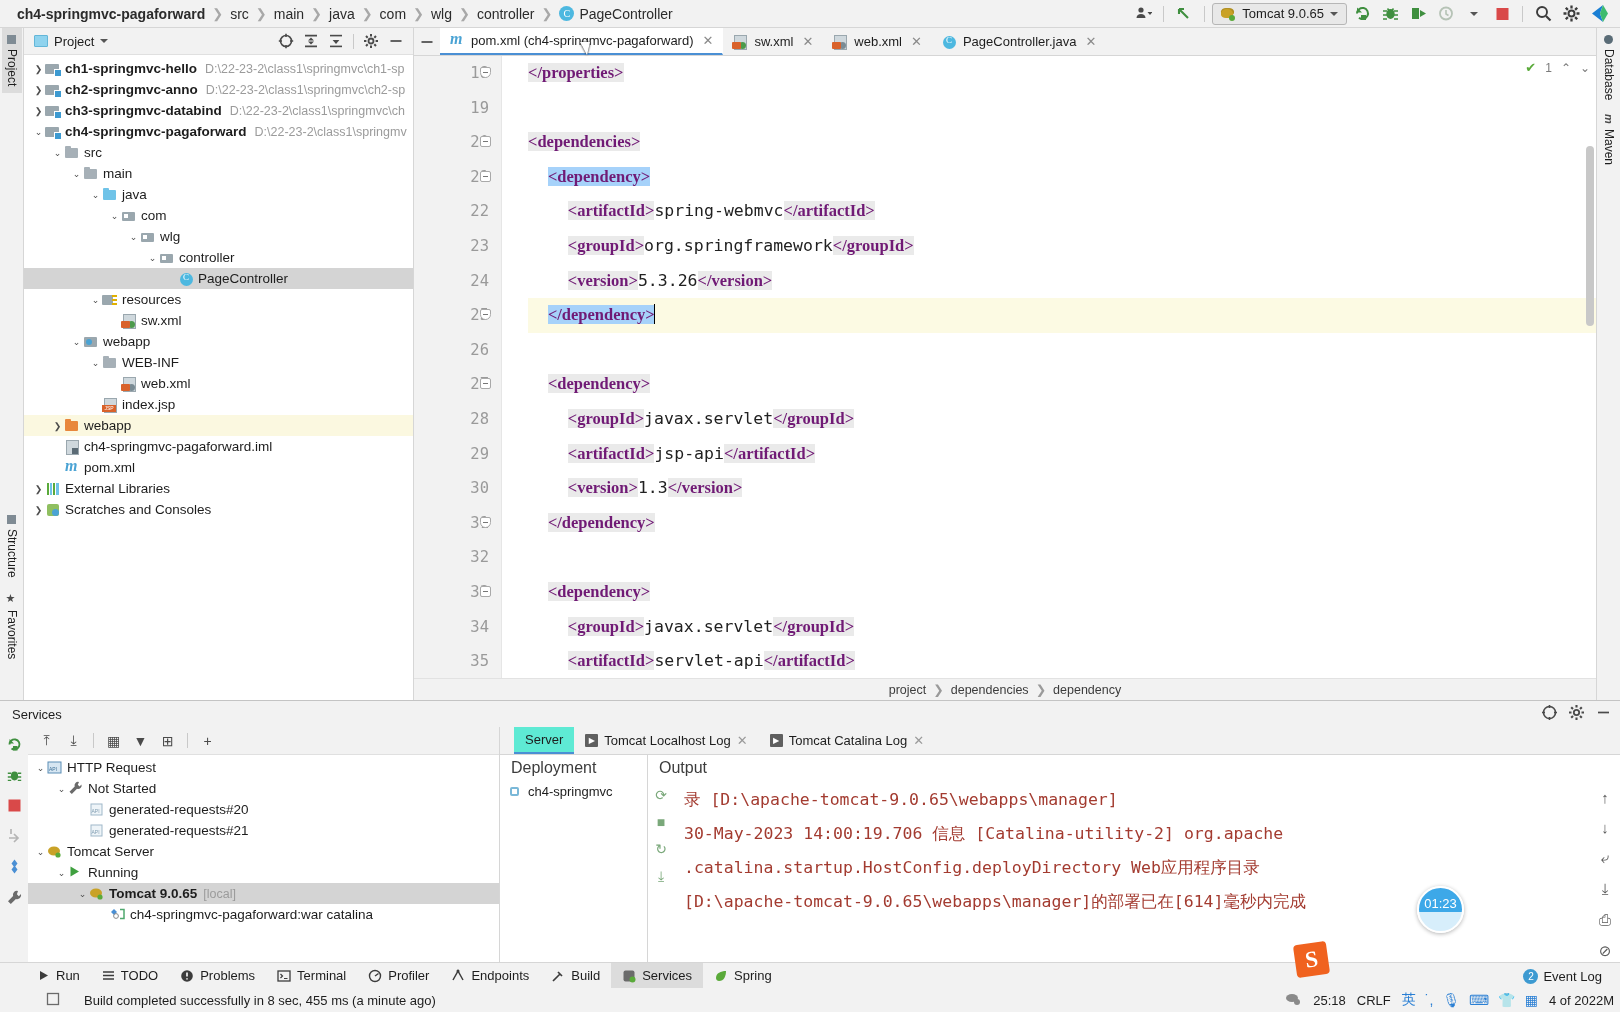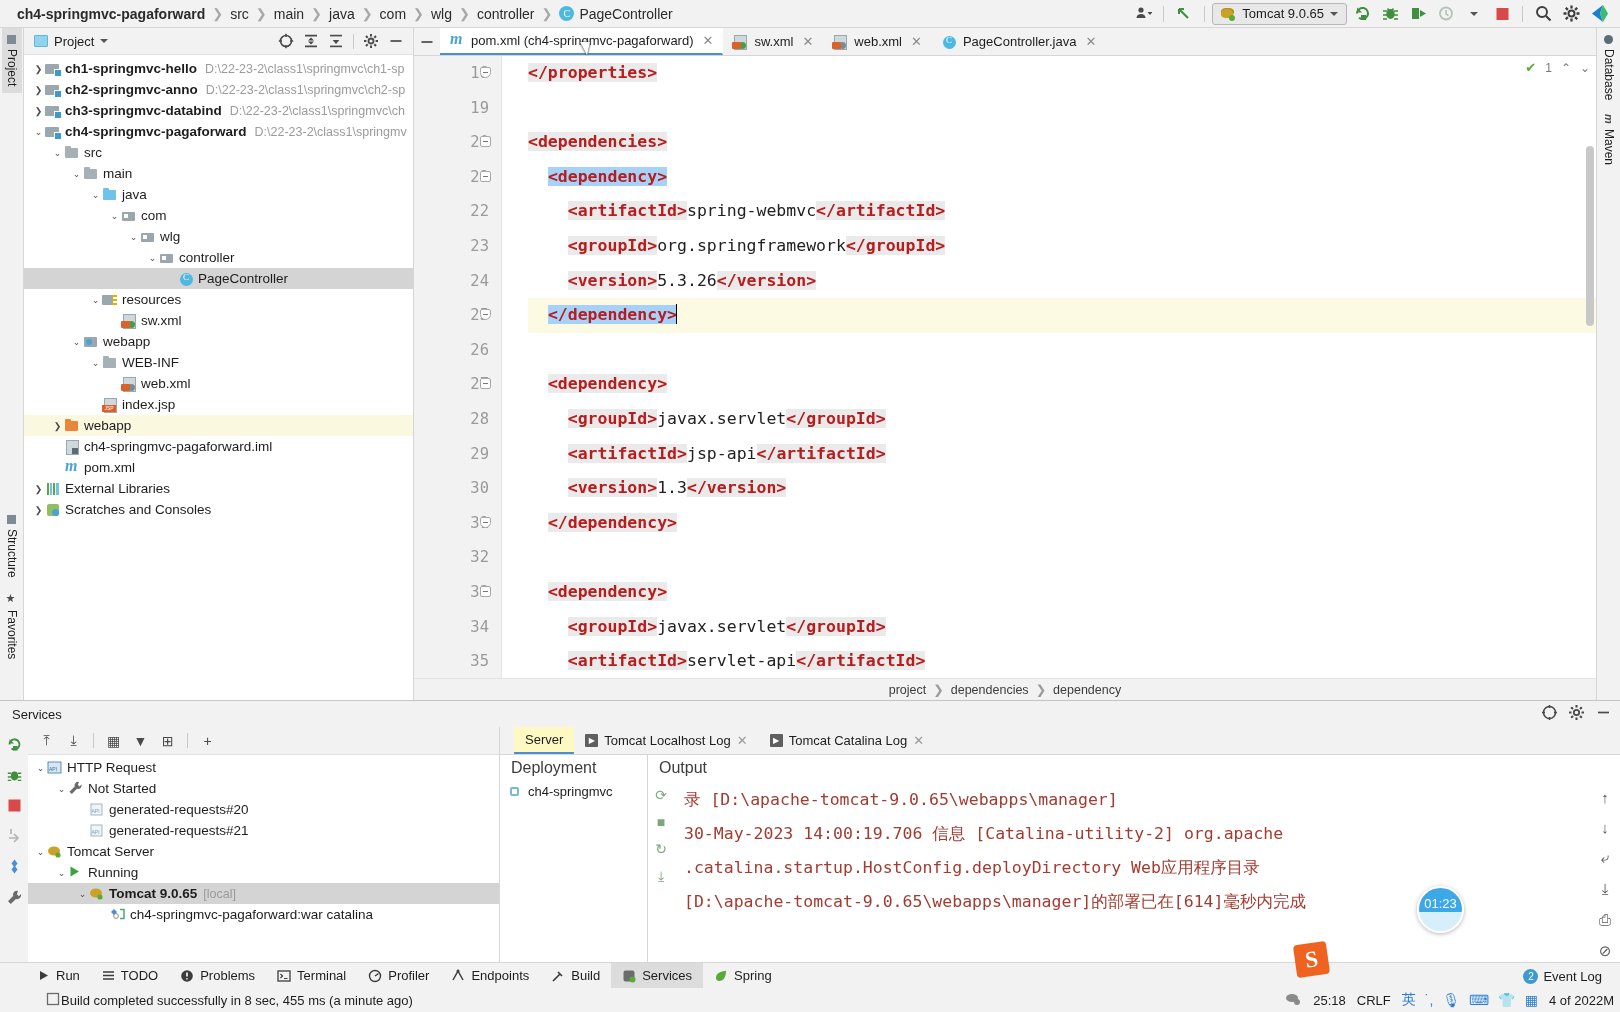--- a/index.html
+++ b/index.html
@@ -197,21 +197,21 @@
   .fold {
     position:absolute; right: 10px; width: 11px; height: 11px;
     border:1px solid #a9a9a9; background:#fff; border-radius:2px;
   }
   .fold:after{content:'';position:absolute;left:2px;top:4px;width:5px;height:1px;background:#777;}
   .fold.end { border-radius: 2px 2px 50% 50%; }
   .cline {
     height: 34.6px; line-height: 34.6px; white-space: pre; position: relative;
   }
   .cline.cur { background: #fcfae3; }
-  .tag { color: #b91c1c; font-weight: bold; }
+  .tag { color: #701a75; font-weight: bold; font-family: Liberation Serif, serif; }
   .txt { color: #212121; }
   .selbg { background: #a6d2fa; }
   .hlbg  { background: #eaeaea; }
   .caret-bar {
     display:inline-block; width:1px; height:20px; background:#000;
     vertical-align:-4px; margin-left:-1px;
   }
   .editor-scroll-v {
     position:absolute; right:2px; top:90px; width:8px; height:180px;
     background:#c8c8c8; border-radius:4px;
@@ -259,21 +259,21 @@
   .svc-tree { flex: 1; overflow: hidden; background:#fff; font-size: 13.5px; padding-top:2px; }
 
   .svc-right { flex: 1; display: flex; flex-direction: column; background: #fff; min-width:0; }
   .svc-tabs {
     height: 28px; flex: 0 0 28px; display: flex; align-items: stretch;
     background: #f2f2f2; padding-left: 14px; border-bottom: 1px solid #d6d6d6;
   }
   .svc-tab {
     display: flex; align-items: center; gap: 6px; padding: 0 11px; font-size: 13px; cursor: pointer;
   }
-  .svc-tab.active { background:#fef9c3; border-bottom: 2px solid #4a8fd4; }
+  .svc-tab.active { background:#5eead4; border-bottom: 2px solid #4a8fd4; }
   .svc-tab .x { color:#9a9a9a; }
   .playico {
     width: 13px; height: 13px; background: #5f5f5f; color: #fff;
     display:inline-flex;align-items:center;justify-content:center;font-size:8px; border-radius:1px;
   }
   .svc-cols { flex: 1; display: flex; min-height: 0; }
   .depl-col { width: 148px; flex: 0 0 148px; border-right: 1px solid #d6d6d6; display:flex;flex-direction:column; }
   .col-hd { height: 26px; flex:0 0 26px; display:flex;align-items:center;padding-left:11px;font-size:16px;background:#fff;color:#3c3c3c; }
   .depl-item { display:flex;align-items:center;gap:5px;padding:3px 6px 3px 10px;font-size:13px;cursor:pointer; }
   .out-col { flex: 1; display:flex; flex-direction:column; min-width: 0; }
@@ -297,21 +297,21 @@
     display: flex; align-items: center; gap: 6px; padding: 0 11px; height: 26px;
     font-size: 13px; cursor: pointer;
   }
   .bw.active { background: #dcdcdc; }
 
   
   .statusbar {
     height: 24px; flex: 0 0 24px; background: #f2f2f2; display: flex;
     align-items: center; padding: 0 6px 0 10px; font-size: 13px; gap: 8px;
   }
-  .sb-left { display:flex;align-items:center;gap:1px;padding-left:36px; }
+  .sb-left { display:flex;align-items:center;gap:24px;padding-left:36px; }
   .sb-right { margin-left:auto; display:flex;align-items:center;gap:11px; }
   .sb-item { cursor: pointer; white-space: nowrap; }
   .eventlog { position:absolute; right: 18px; bottom: 28px; display:flex;align-items:center;gap:5px;font-size:13px; }
   .ev-badge { width:15px;height:15px;border-radius:50%;background:#3d9ad1;color:#fff;font-size:10px;display:flex;align-items:center;justify-content:center; }
 
   
   .timer {
     position: absolute; left: 1417px; top: 886px; width: 47px; height: 47px;
     border-radius: 50%; background: linear-gradient(#3da8e8 0 55%, #d7eefb 55% 100%);
     color: #fff; font-size: 13px; display:flex; align-items:flex-start; justify-content:center;

